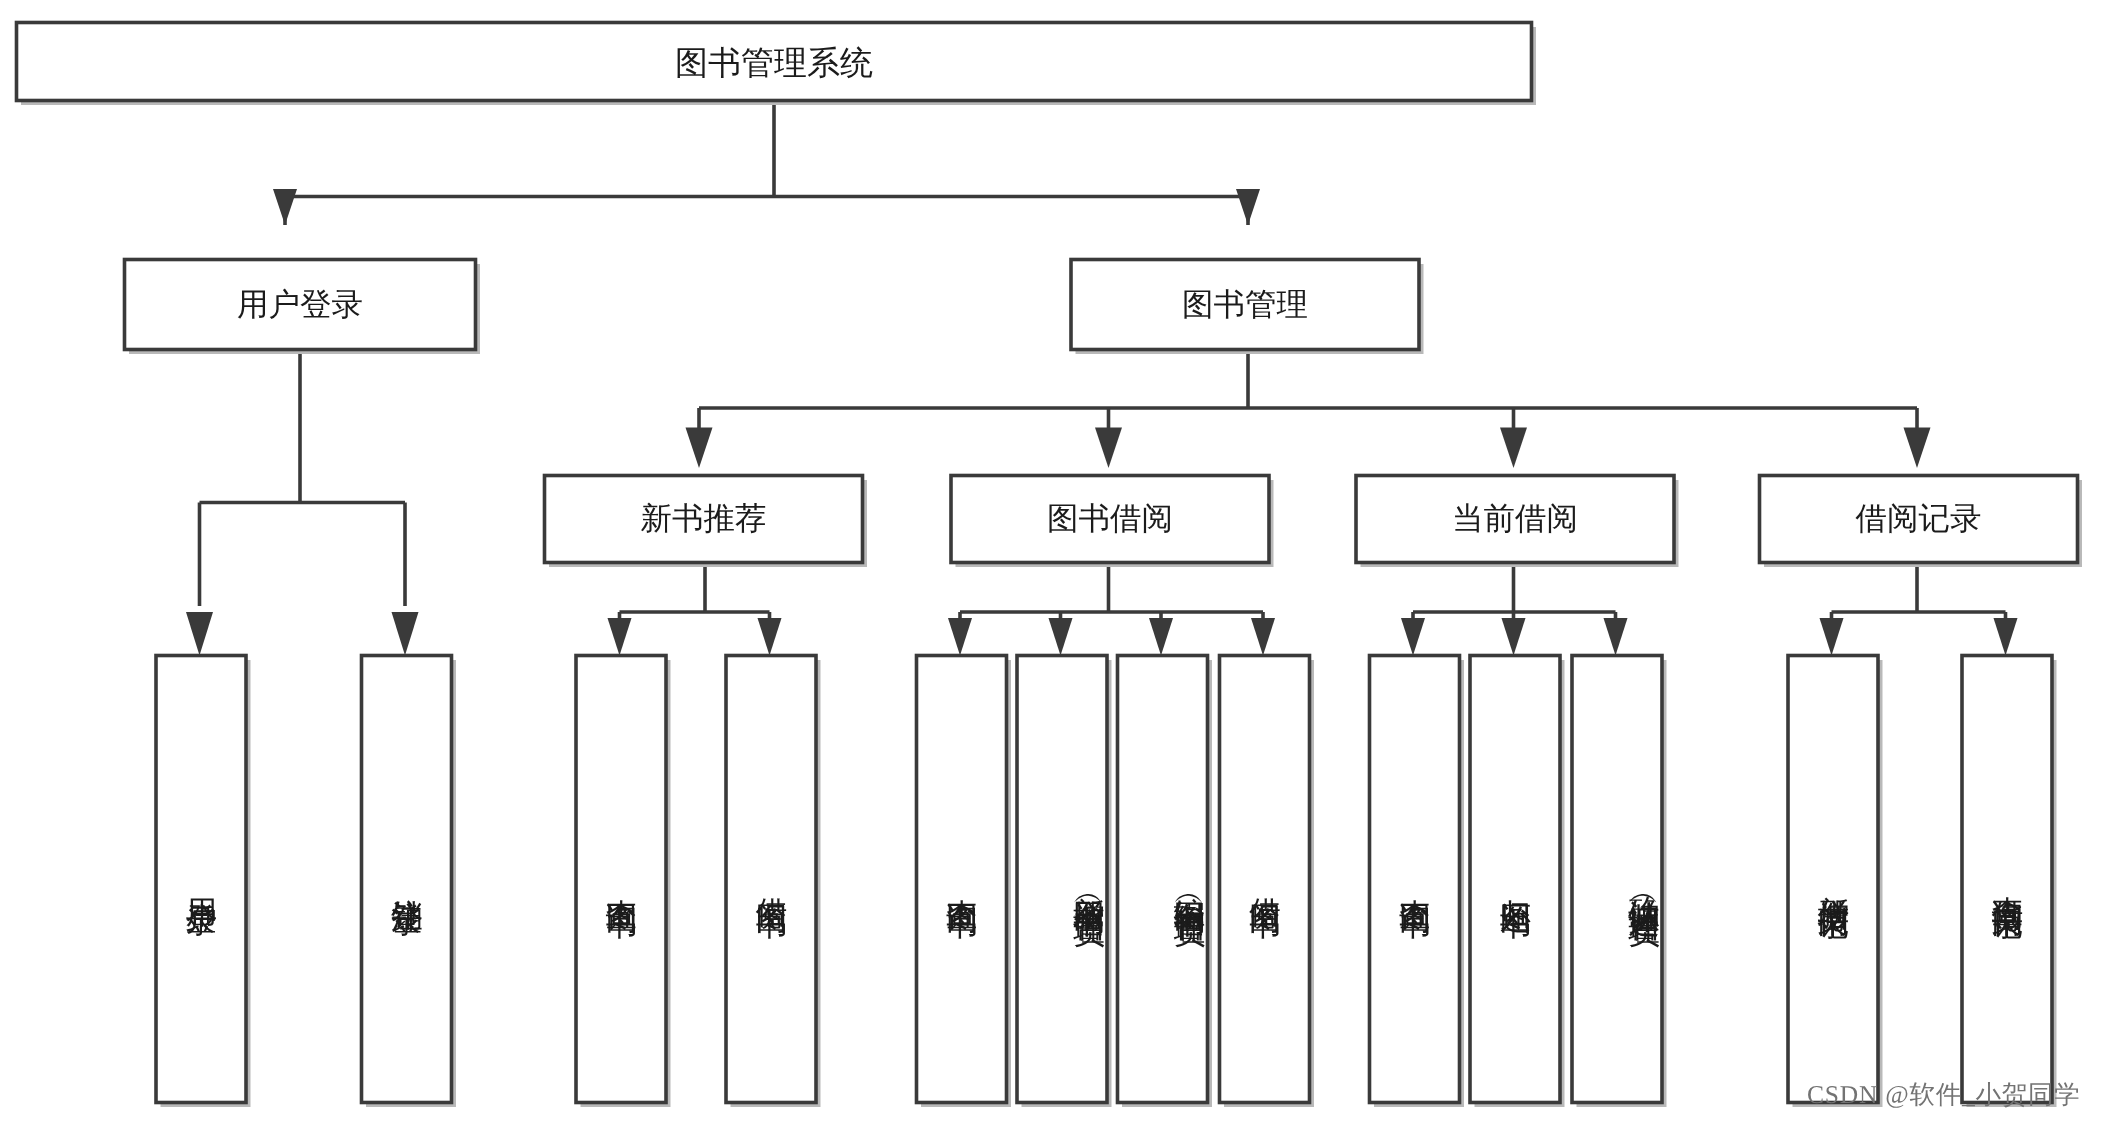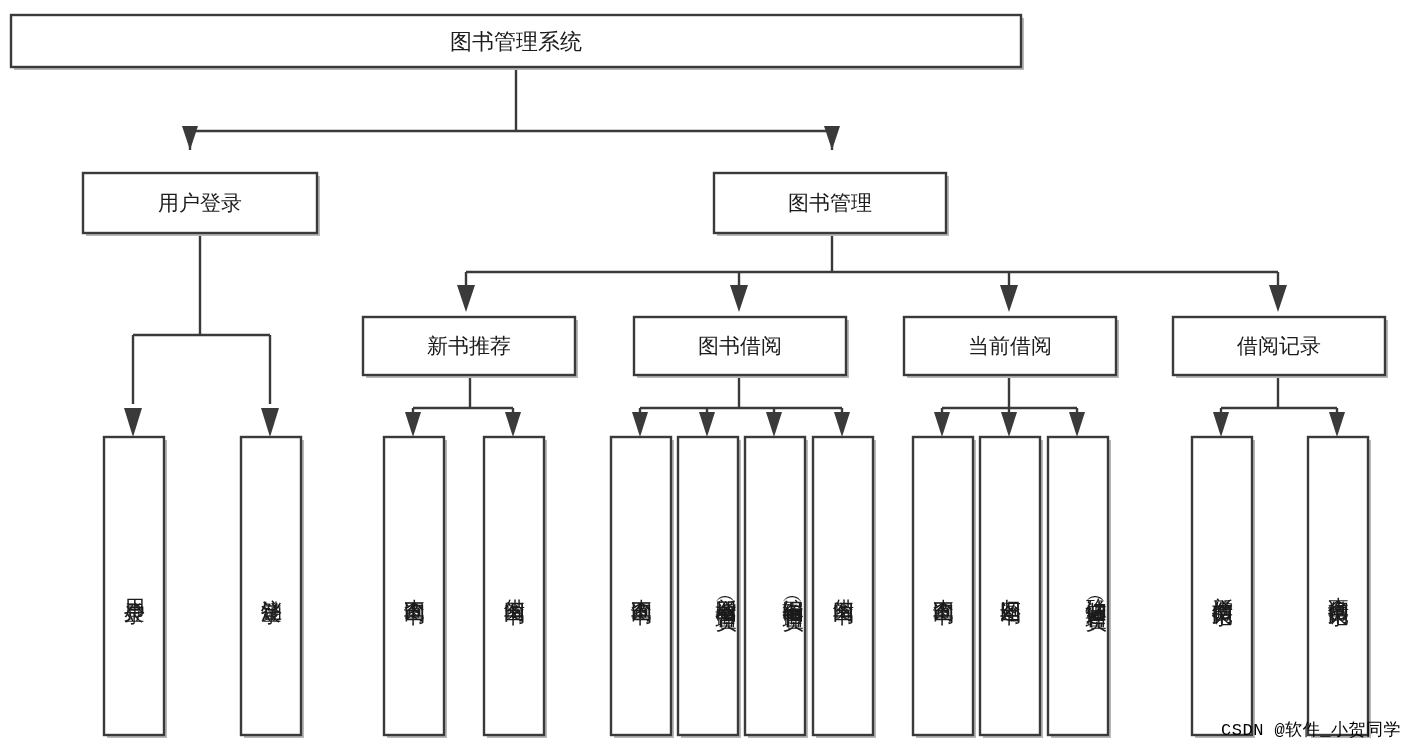--- a/index.html
+++ b/index.html
@@ -69,25 +69,25 @@
     align-items: flex-start;
     justify-content: center;
     white-space: nowrap;
     pointer-events: none;
   }
   .vlabel.center {
     align-items: center;
   }
   .watermark {
     position: absolute;
-    right: 4px;
+    right: 18px;
     bottom: 6px;
-    font-family: Liberation Mono, monospace;
+    font-family: Liberation Serif, serif;
     font-size: 17px;
-    color: #000000;
+    color: #737373;
     white-space: nowrap;
     letter-spacing: 0.5px;
   }
 </style>
 </head>
 <body>
 
 <div id="diagram-root">
 
   <svg width="1405" height="747" viewBox="0 0 1405 747">

